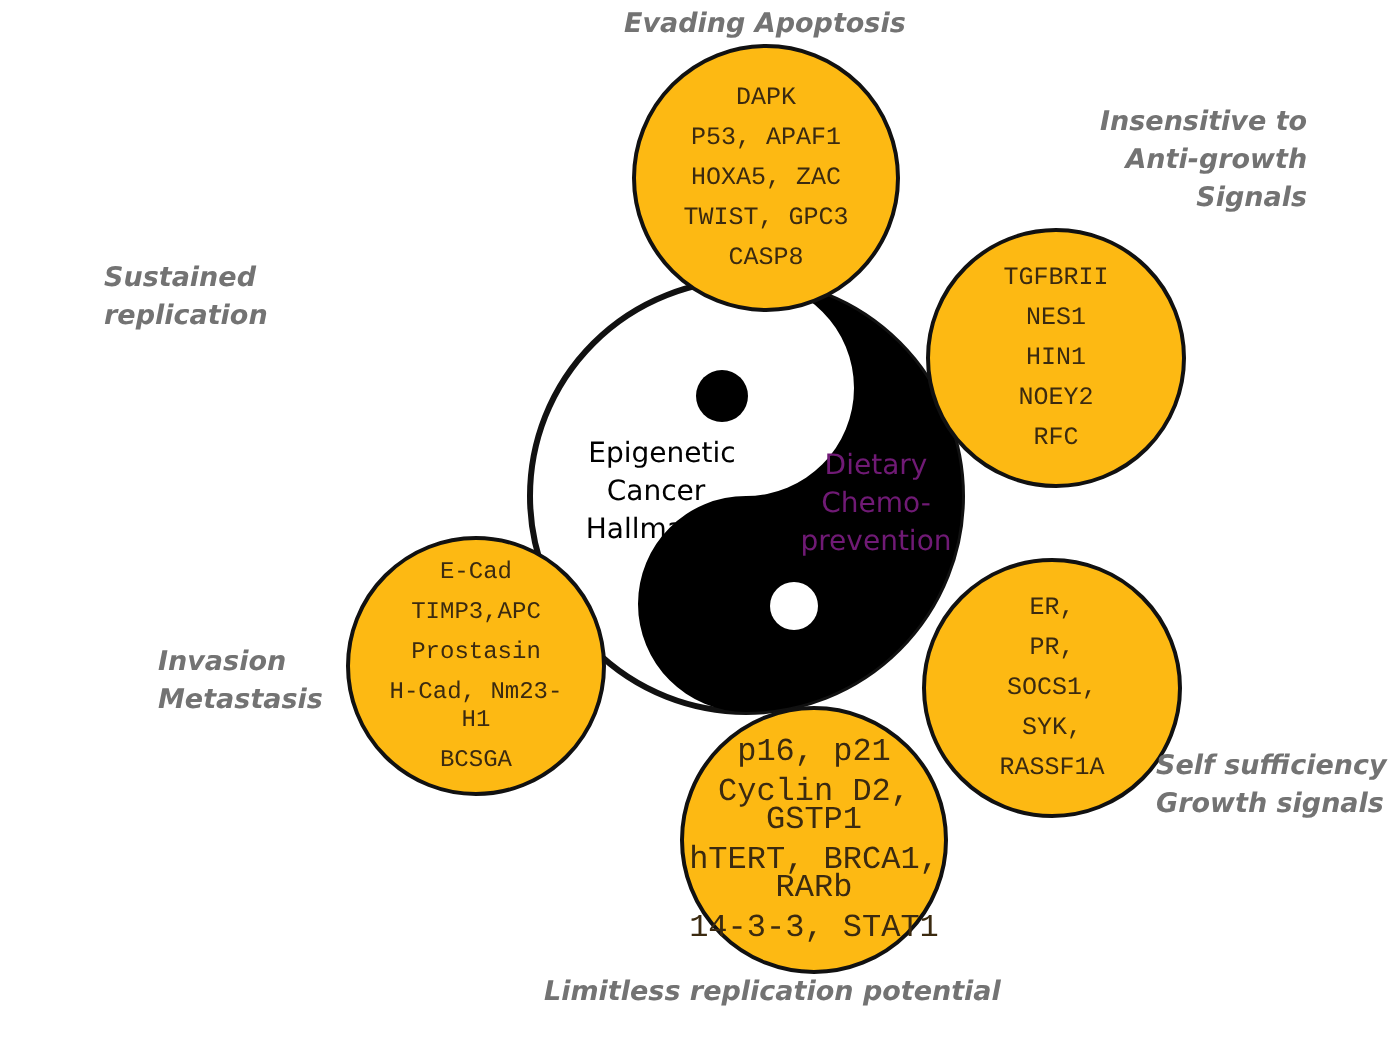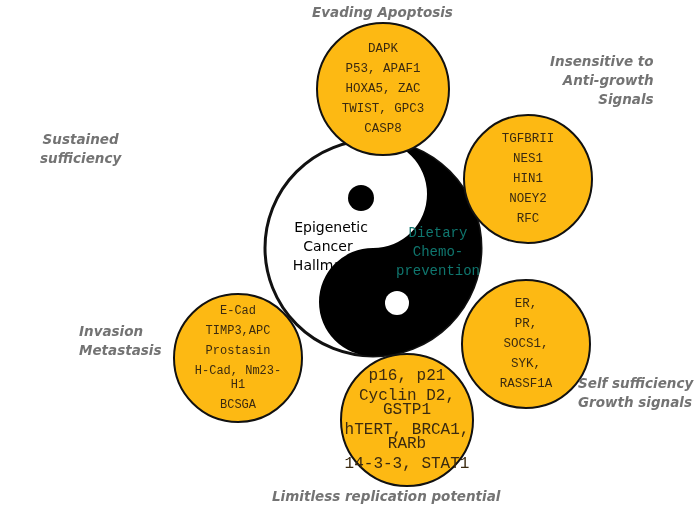--- a/index.html
+++ b/index.html
@@ -34,21 +34,21 @@
       <circle cx="-12" cy="-50" r="13" fill="#000"></circle>
       <circle cx="24" cy="55" r="12" fill="#fff"></circle>
     </g>
   </svg>
 
   <div class="yy-text" style="left:278px;top:218px;width:100px;color:#000;text-align:center;">
     <div style="padding-left:6px">Epigenetic</div>
     <div>Cancer</div>
     <div>Hallmarks</div>
   </div>
-  <div class="yy-text" style="left:393px;top:224px;width:90px;color:#0f766e;font-family:Liberation Mono, monospace;">
+  <div class="yy-text" style="left:393px;top:224px;width:90px;color:#701a75;">
     <div>Dietary</div>
     <div>Chemo-</div>
     <div>prevention</div>
   </div>
 
   <div class="bubble" style="left:316px;top:22px;width:134px;height:134px;">
       <div class="gene">DAPK</div>
       <div class="gene">P53, APAF1</div>
       <div class="gene">HOXA5, ZAC</div>
       <div class="gene">TWIST, GPC3</div>
@@ -67,21 +67,21 @@
       <div class="gene">SOCS1,</div>
       <div class="gene">SYK,</div>
       <div class="gene">RASSF1A</div>
     </div>
   <div class="bubble" style="left:340px;top:353px;width:134px;height:134px;font-size:16px;">
       <div class="gene">p16, p21</div>
       <div class="gene">Cyclin D2,<br>GSTP1</div>
       <div class="gene">hTERT, BRCA1,<br>RARb</div>
       <div class="gene">14-3-3, STAT1</div>
     </div>
-  <div class="bubble" style="left:173px;top:293px;width:130px;height:130px;font-size:12px;">
+  <div class="bubble" style="left:173px;top:268px;width:130px;height:130px;font-size:12px;">
       <div class="gene">E-Cad</div>
       <div class="gene">TIMP3,APC</div>
       <div class="gene">Prostasin</div>
       <div class="gene">H-Cad, Nm23-<br>H1</div>
       <div class="gene">BCSGA</div>
     </div>
 
   <div class="label" style="left:312px;top:3px;">
       <div>Evading  Apoptosis</div>
     </div>
@@ -94,17 +94,17 @@
       <div>Self sufficiency</div>
       <div>Growth signals</div>
     </div>
   <div class="label" style="left:272px;top:487px;">
       <div>Limitless replication potential</div>
     </div>
   <div class="label" style="left:60px;top:322px;margin-left:19px;">
       <div>Invasion</div>
       <div>Metastasis</div>
     </div>
-  <div class="label" style="left:40px;top:130px;text-align:center;">
+  <div class="label" style="left:52px;top:130px;text-align:left;">
       <div>Sustained</div>
-      <div>sufficiency</div>
+      <div>replication</div>
     </div>
 </div>
 
 </body></html>

